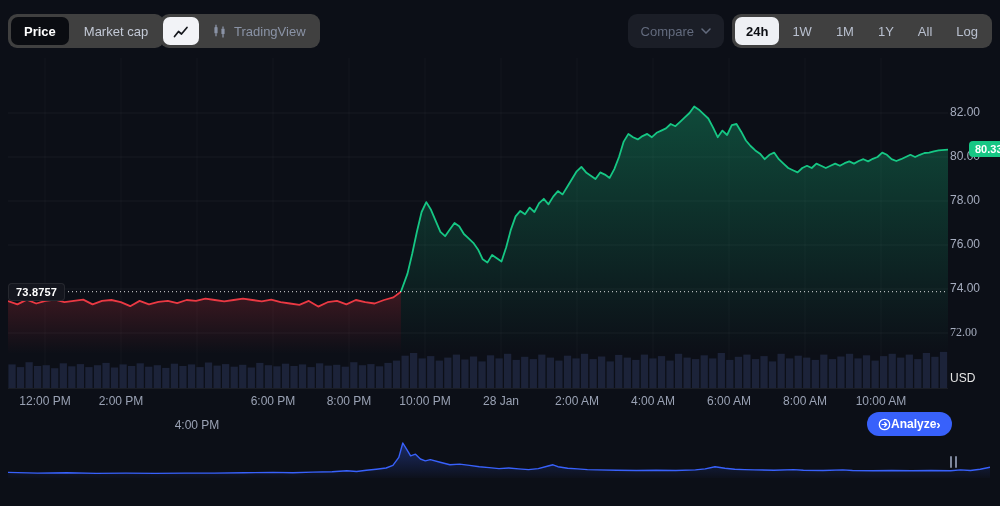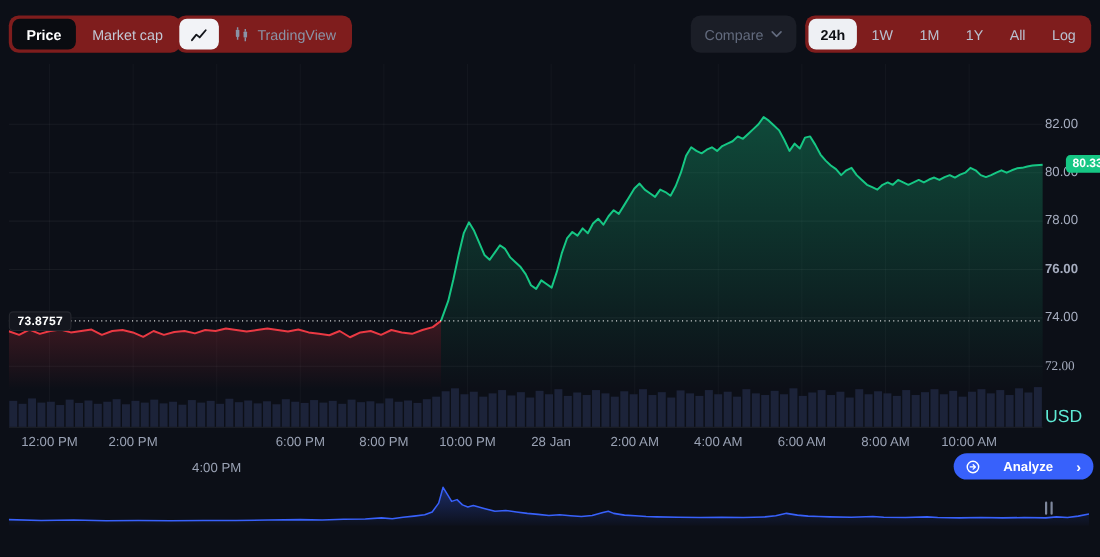--- a/index.html
+++ b/index.html
@@ -1,19 +1,19 @@
 <!DOCTYPE html>
 <html><head>
 <meta charset="utf-8">
 <style>
   html,body{margin:0;padding:0;background:#0b0e15;}
   .app{position:relative;width:1000px;height:506px;background:#0c0f17;overflow:hidden;
        font-family:"Liberation Sans",sans-serif;-webkit-font-smoothing:antialiased;}
   
-  .seg{position:absolute;top:14px;display:inline-flex;align-items:center;background:#7f1d1d;
+  .seg{position:absolute;top:14px;display:inline-flex;align-items:center;background:#404040;
        border-radius:9px;padding:3px;gap:2px;height:34px;box-sizing:border-box;}
   .seg1{left:8px}.seg2{left:160px}
   .chip{border:0;background:transparent;color:#c3c9d6;font:500 13px "Liberation Sans",sans-serif;
         padding:0 13px;height:28px;border-radius:7px;cursor:pointer;display:flex;align-items:center;gap:7px;}
   .chip.dark{background:#0a0c11;color:#fff;font-weight:700;}
   .chip.white{background:#f2f3f7;padding:0 10px;}
   .chip.tv{color:#8a93a6;padding:0 11px;}
   .compare{position:absolute;top:14px;right:276px;height:34px;display:flex;align-items:center;gap:7px;
            background:#1b1e27;border:0;border-radius:9px;padding:0 13px;color:#636b7e;
            font:500 13px "Liberation Sans",sans-serif;cursor:pointer;}
@@ -23,28 +23,28 @@
   .rchip.active{background:#eef0f4;color:#0d0f14;font-weight:700;}
   
   #main-chart{position:absolute;left:8px;top:58px;}
   .open-label{position:absolute;left:8px;top:283px;z-index:6;background:#14161e;
               border:1px solid rgba(255,255,255,0.08);color:#fff;font-size:11px;font-weight:700;
               padding:2px 7px;border-radius:4px;letter-spacing:0.2px;}
   .price-badge{position:absolute;left:948px;top:141px;z-index:6;background:#16c784;color:#fff;
                font-size:11px;font-weight:700;padding:2px 6px;border-radius:4px;margin-left:21px;}
   #y-axis{position:absolute;left:0;top:0;width:1000px;height:391px;pointer-events:none;}
   #y-axis span{position:absolute;left:950px;font-size:12px;color:#a6adbf;}
-  .usd{position:absolute;left:950px;top:371px;font-size:16px;color:#5eead4;pointer-events:none;}
+  .usd{position:absolute;left:950px;top:371px;font-size:12px;color:#e5e5e5;pointer-events:none;}
   #x-axis{position:absolute;left:0;top:394px;width:1000px;height:18px;pointer-events:none;}
   #x-axis span{position:absolute;top:0;transform:translateX(-50%);font-size:12px;color:#9aa2b4;white-space:nowrap;}
   .watermark{position:absolute;left:798px;top:327px;display:flex;align-items:center;gap:8px;
              color:rgba(255,255,255,0.93);font-size:17px;font-weight:700;pointer-events:none;letter-spacing:0.2px;}
   
   .analyze{position:absolute;left:867px;top:412px;height:24px;border:0;border-radius:13px;background:#3861fb;
-           color:#fff;font:600 12px "Liberation Sans",sans-serif;display:flex;align-items:center;gap:21px;
+           color:#fff;font:600 12px "Liberation Sans",sans-serif;display:flex;align-items:center;gap:0;
            padding:0 11px;cursor:pointer;}
   .analyze .chev{font-size:13px;line-height:1;}
   
   #nav-chart{position:absolute;left:8px;top:440px;}
   #nav-years{position:absolute;left:0;top:481px;width:1000px;height:16px;pointer-events:none;}
   #nav-years span{position:absolute;top:0;transform:translateX(-50%);font-size:11px;color:#8b93a5;}
   .scrubber{position:absolute;left:945px;top:454px;width:16px;height:16px;display:flex;gap:3px;
             align-items:center;justify-content:center;cursor:ew-resize;}
   .scrubber span{display:block;width:2px;height:12px;background:#7e879c;border-radius:1px;}
 </style>
@@ -240,21 +240,21 @@
       <line x1="0" y1="330.5" x2="940" y2="330.5" stroke="rgba(255,255,255,0.06)"></line>
     </svg>
 
   <div class="open-label">73.8757</div>
   <div class="price-badge">80.33</div>
 
   <div id="y-axis">
       <span style="top: 105px;">82.00</span>
       <span style="top: 149px;">80.00</span>
       <span style="top: 193px;">78.00</span>
-      <span style="top: 237px; font-weight: bold;">76.00</span>
+      <span style="top: 237px;">76.00</span>
       <span style="top: 281px;">74.00</span>
       <span style="top: 325px; font-family: Liberation Serif, serif;">72.00</span>
     </div>
   <span class="usd">USD</span>
   <div id="x-axis">
       <span style="left: 45px;">12:00 PM</span>
       <span style="left: 121px;">2:00 PM</span>
       <span style="left: 197px; margin-top: 24px;">4:00 PM</span>
       <span style="left: 273px;">6:00 PM</span>
       <span style="left: 349px;">8:00 PM</span>

